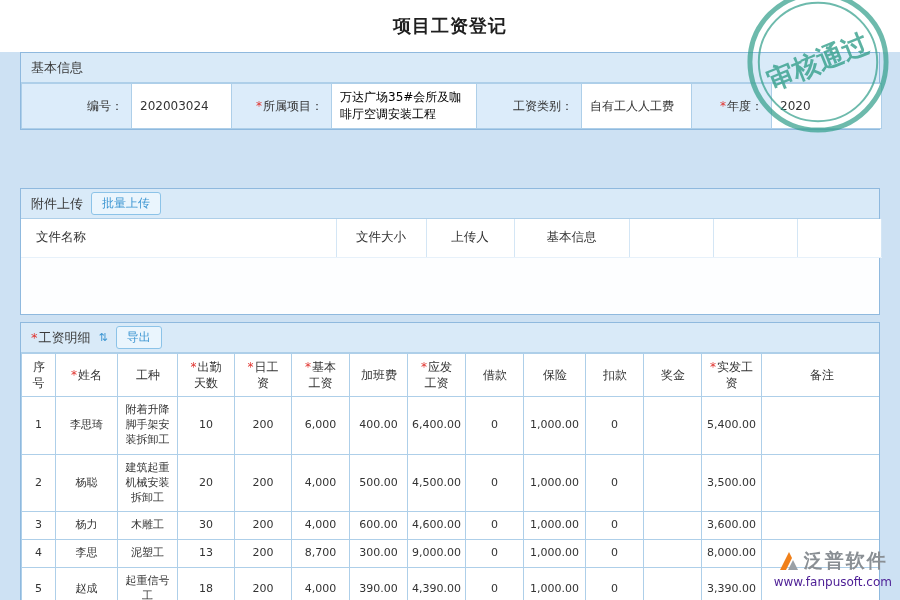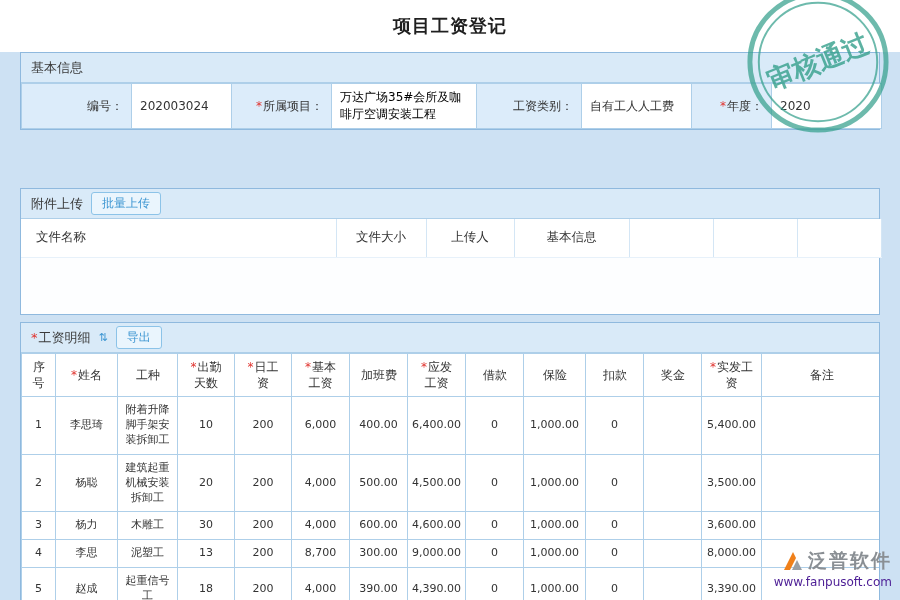--- a/index.html
+++ b/index.html
@@ -90,21 +90,21 @@
   }
   .wage-table td {
     border: 1px solid #aecfe9; background: #ffffff;
     font-size: 11px; color: #333;
     padding: 6px 3px; text-align: center; white-space: nowrap; line-height: 1.35;
   }
   .wage-table td.wrap { white-space: normal; }
 
   
   .brand { position: absolute; right: 8px; top: 548px; z-index: 60; text-align: right; }
-  .brand-row { display: flex; align-items: center; justify-content: flex-end; gap: 4px; }
+  .brand-row { display: flex; align-items: center; justify-content: center; gap: 4px; }
   .brand-name { font-size: 19px; font-weight: bold; color: #8a8f94; letter-spacing: 2px; }
   .brand-url { font-size: 12px; color: #4c1d95; margin-top: 1px; }
 </style>
 </head>
 <body>
 
 <div class="titlebar">
   <h1>项目工资登记</h1>
 </div>
 

